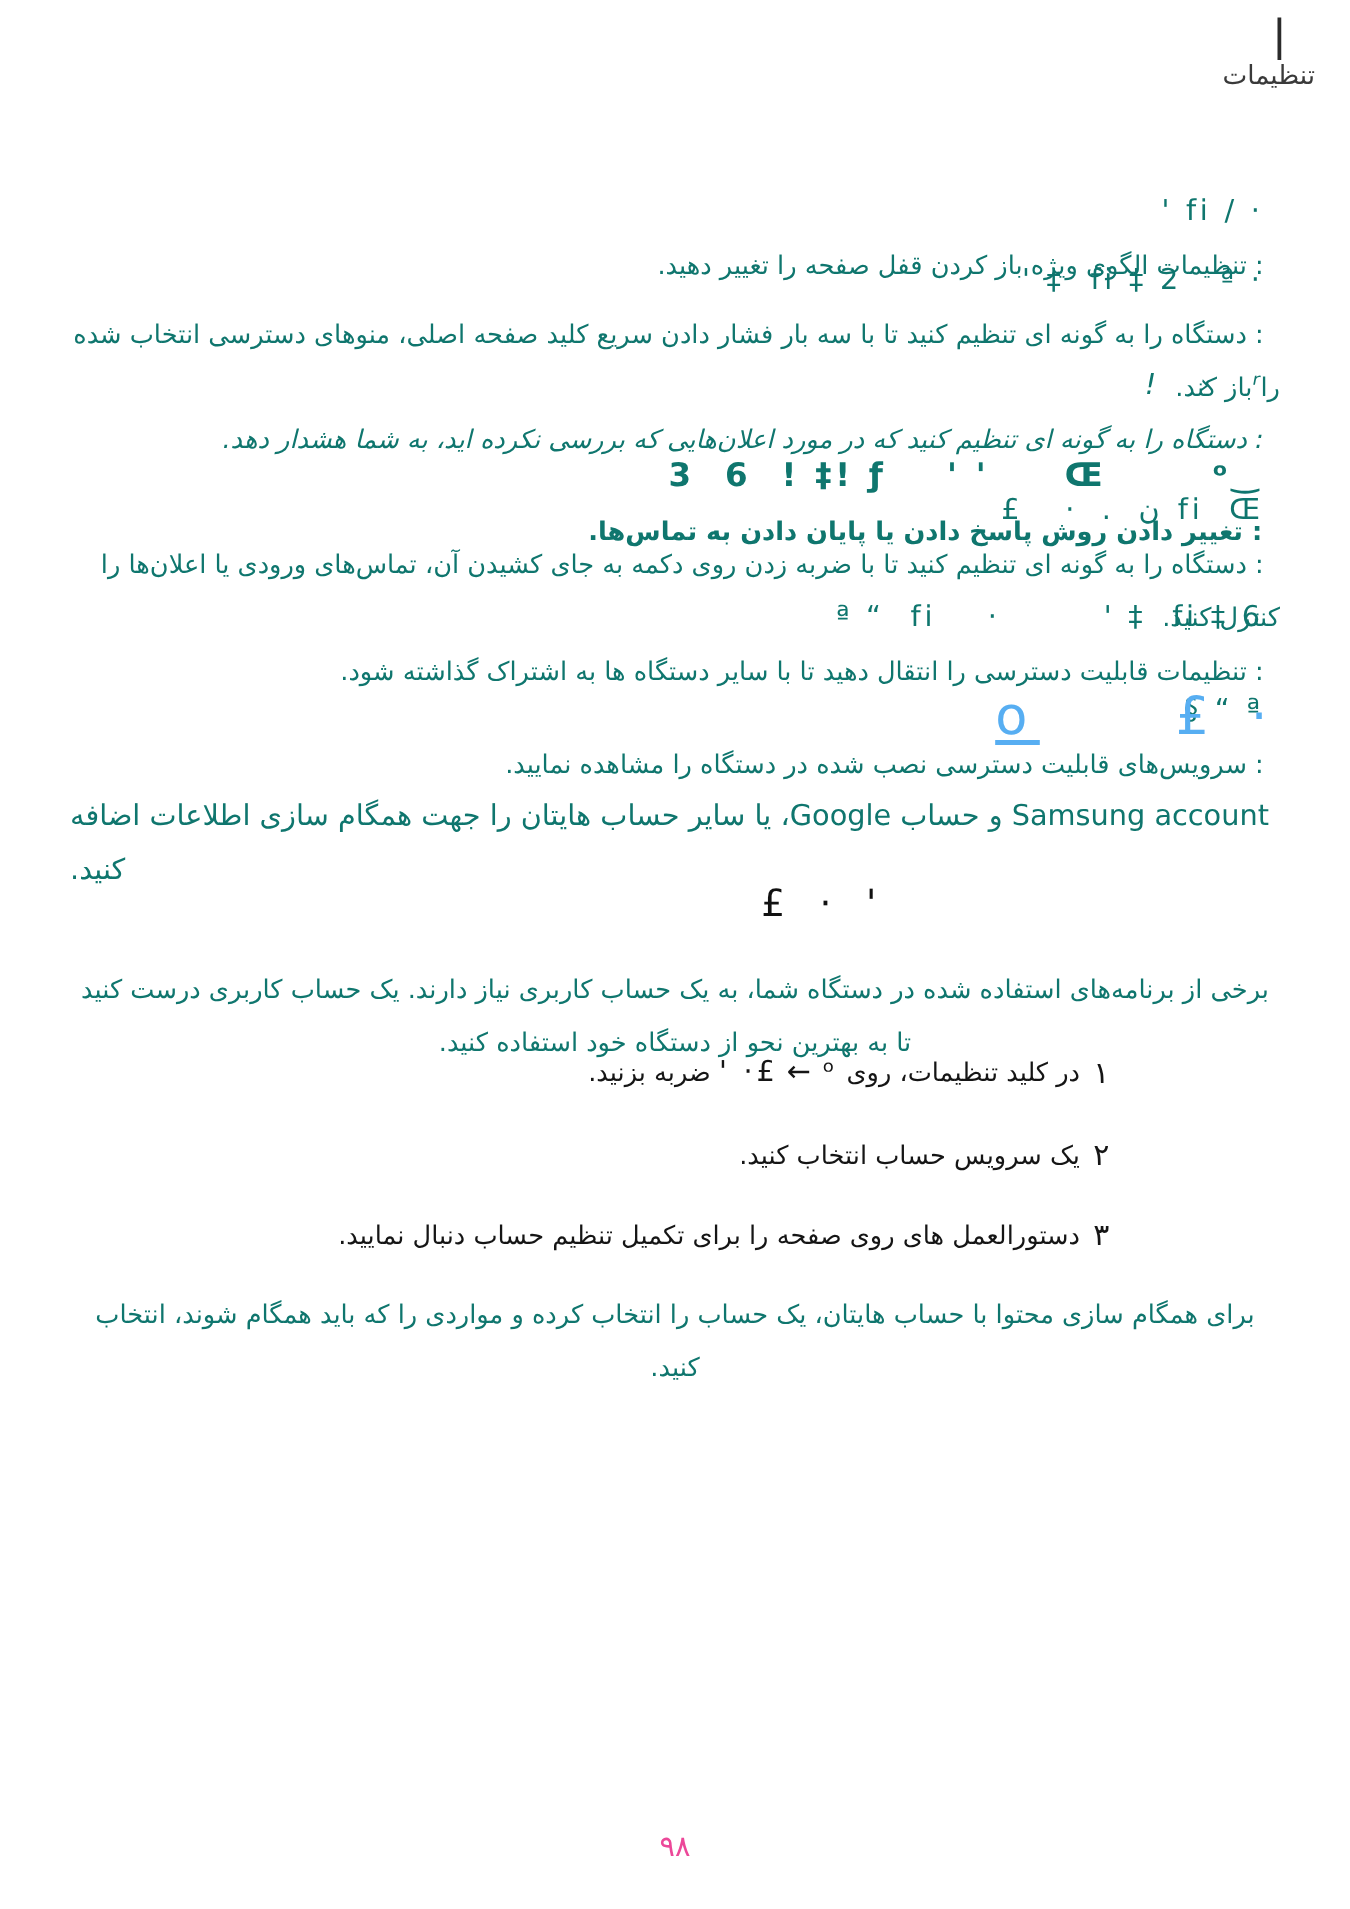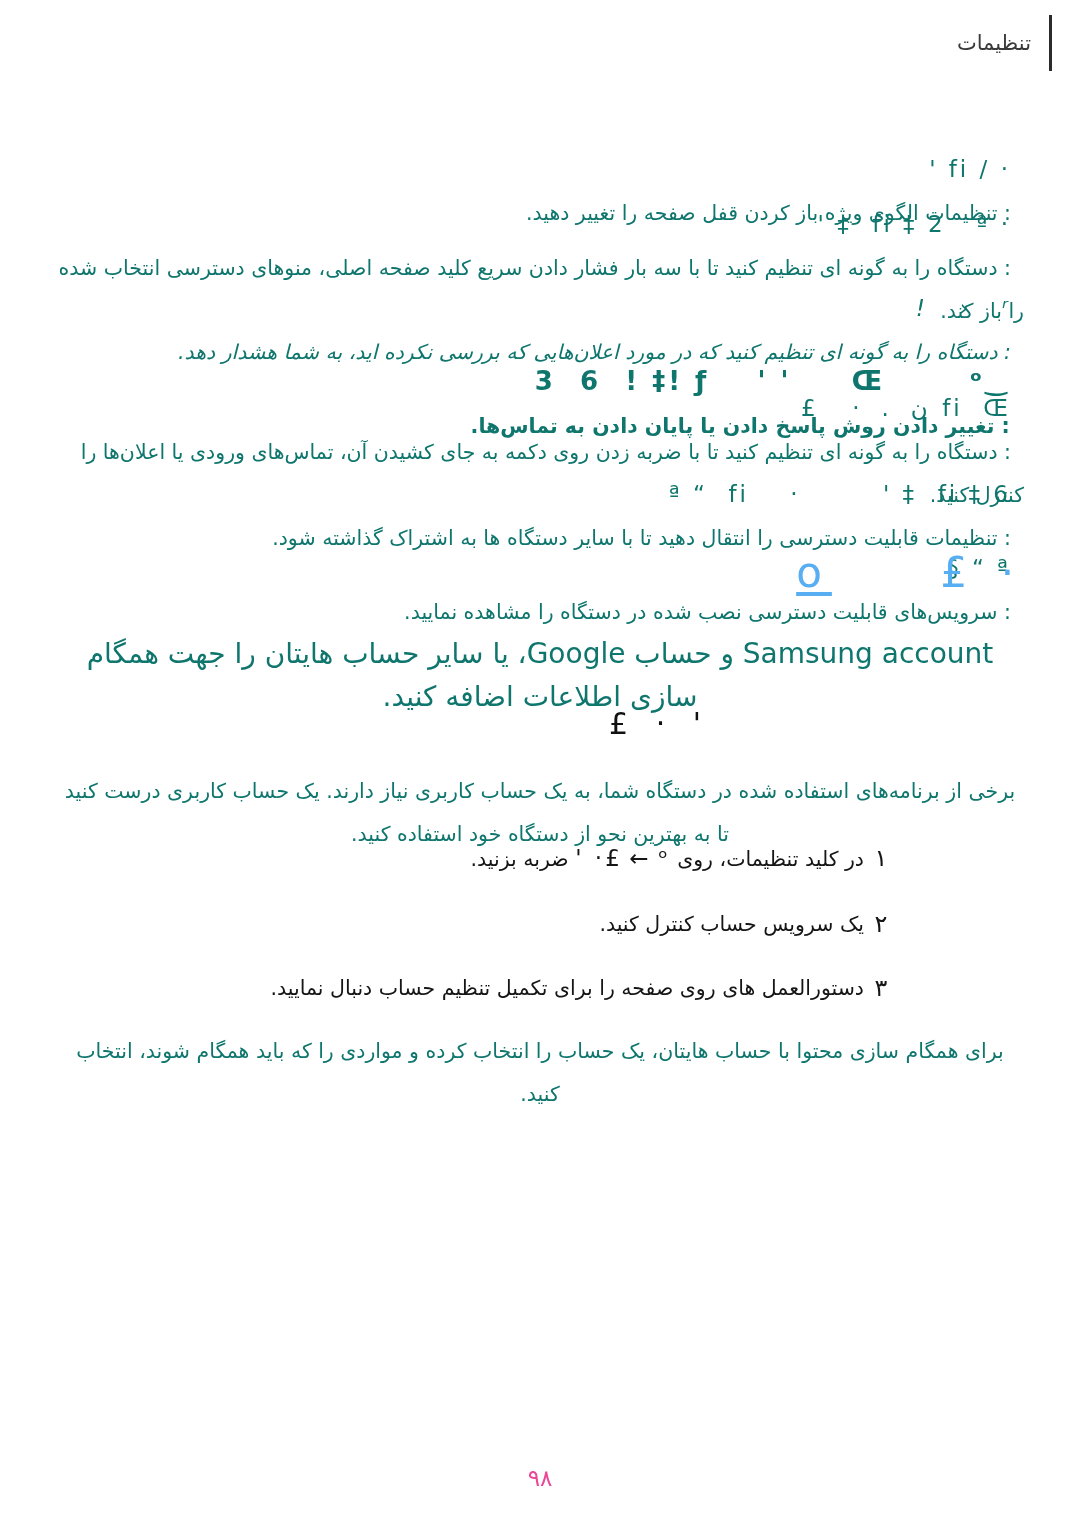--- a/index.html
+++ b/index.html
@@ -16,21 +16,21 @@
     color: #1a1a1a;
     overflow: hidden;
   }
 
   
   .page-header {
     position: absolute;
     top: 14px;
     right: 28px;
     display: flex;
-    flex-direction: row;
+    flex-direction: column;
     align-items: center;
     height: 58px;
   }
   .page-header .rule {
     width: 3px;
     height: 56px;
     background: #2b2b2b;
     margin-right: 0px;
     margin-left: 18px;
   }
@@ -164,40 +164,40 @@
   <span class="gl">§ “ ª</span>
   <span>: سرویس‌های قابلیت دسترسی نصب شده در دستگاه را مشاهده نمایید.</span>
 </div>
 
 <div class="section-heading" style="top:548px; right:56px;">
   <span class="u">o</span>
   <span style="display:inline-block; width:62px;"></span>
   <span>£ ·</span>
 </div>
 
-<div class="tblock" style="top:632px; right:56px; width:968px; text-align:center; font-size:28px;">Samsung account و حساب Google، یا سایر حساب هایتان را جهت همگام سازی اطلاعات اضافه کنید.</div>
+<div class="tblock" style="top:632px; right:56px; width:968px; text-align:left; font-size:23px;">Samsung account و حساب Google، یا سایر حساب هایتان را جهت همگام سازی اطلاعات اضافه کنید.</div>
 
 <div class="sub-heading" style="top:706px; right:370px;">£ ·     '</div>
 
 <div class="tblock" style="top:770px; right:56px; width:968px; text-align:center;">برخی از برنامه‌های استفاده شده در دستگاه شما، به یک حساب کاربری نیاز دارند. یک حساب کاربری درست کنید تا به بهترین نحو از دستگاه خود استفاده کنید.</div>
 
 <div class="step" style="top:838px; right:182px; width:700px;">
   <span class="num">۱</span>
   <span class="body">
     <span>در کلید تنظیمات، روی</span>
     <span class="gl">ᵒ</span>
     <span class="gl">←</span>
     <span class="gl">'   ·£</span>
     <span>ضربه بزنید.</span>
   </span>
 </div>
 
 <div class="step" style="top:904px; right:182px; width:700px;">
   <span class="num">۲</span>
-  <span class="body">یک سرویس حساب کنترل کنید.</span>
+  <span class="body">یک سرویس حساب انتخاب کنید.</span>
 </div>
 
 <div class="step" style="top:968px; right:182px; width:700px;">
   <span class="num">۳</span>
   <span class="body">دستورالعمل های روی صفحه را برای تکمیل تنظیم حساب دنبال نمایید.</span>
 </div>
 
 <div class="tblock" style="top:1030px; right:56px; width:968px; text-align:center;">برای همگام سازی محتوا با حساب هایتان، یک حساب را انتخاب کرده و مواردی را که باید همگام شوند، انتخاب کنید.</div>
 
 <div class="page-number">۹۸</div>

